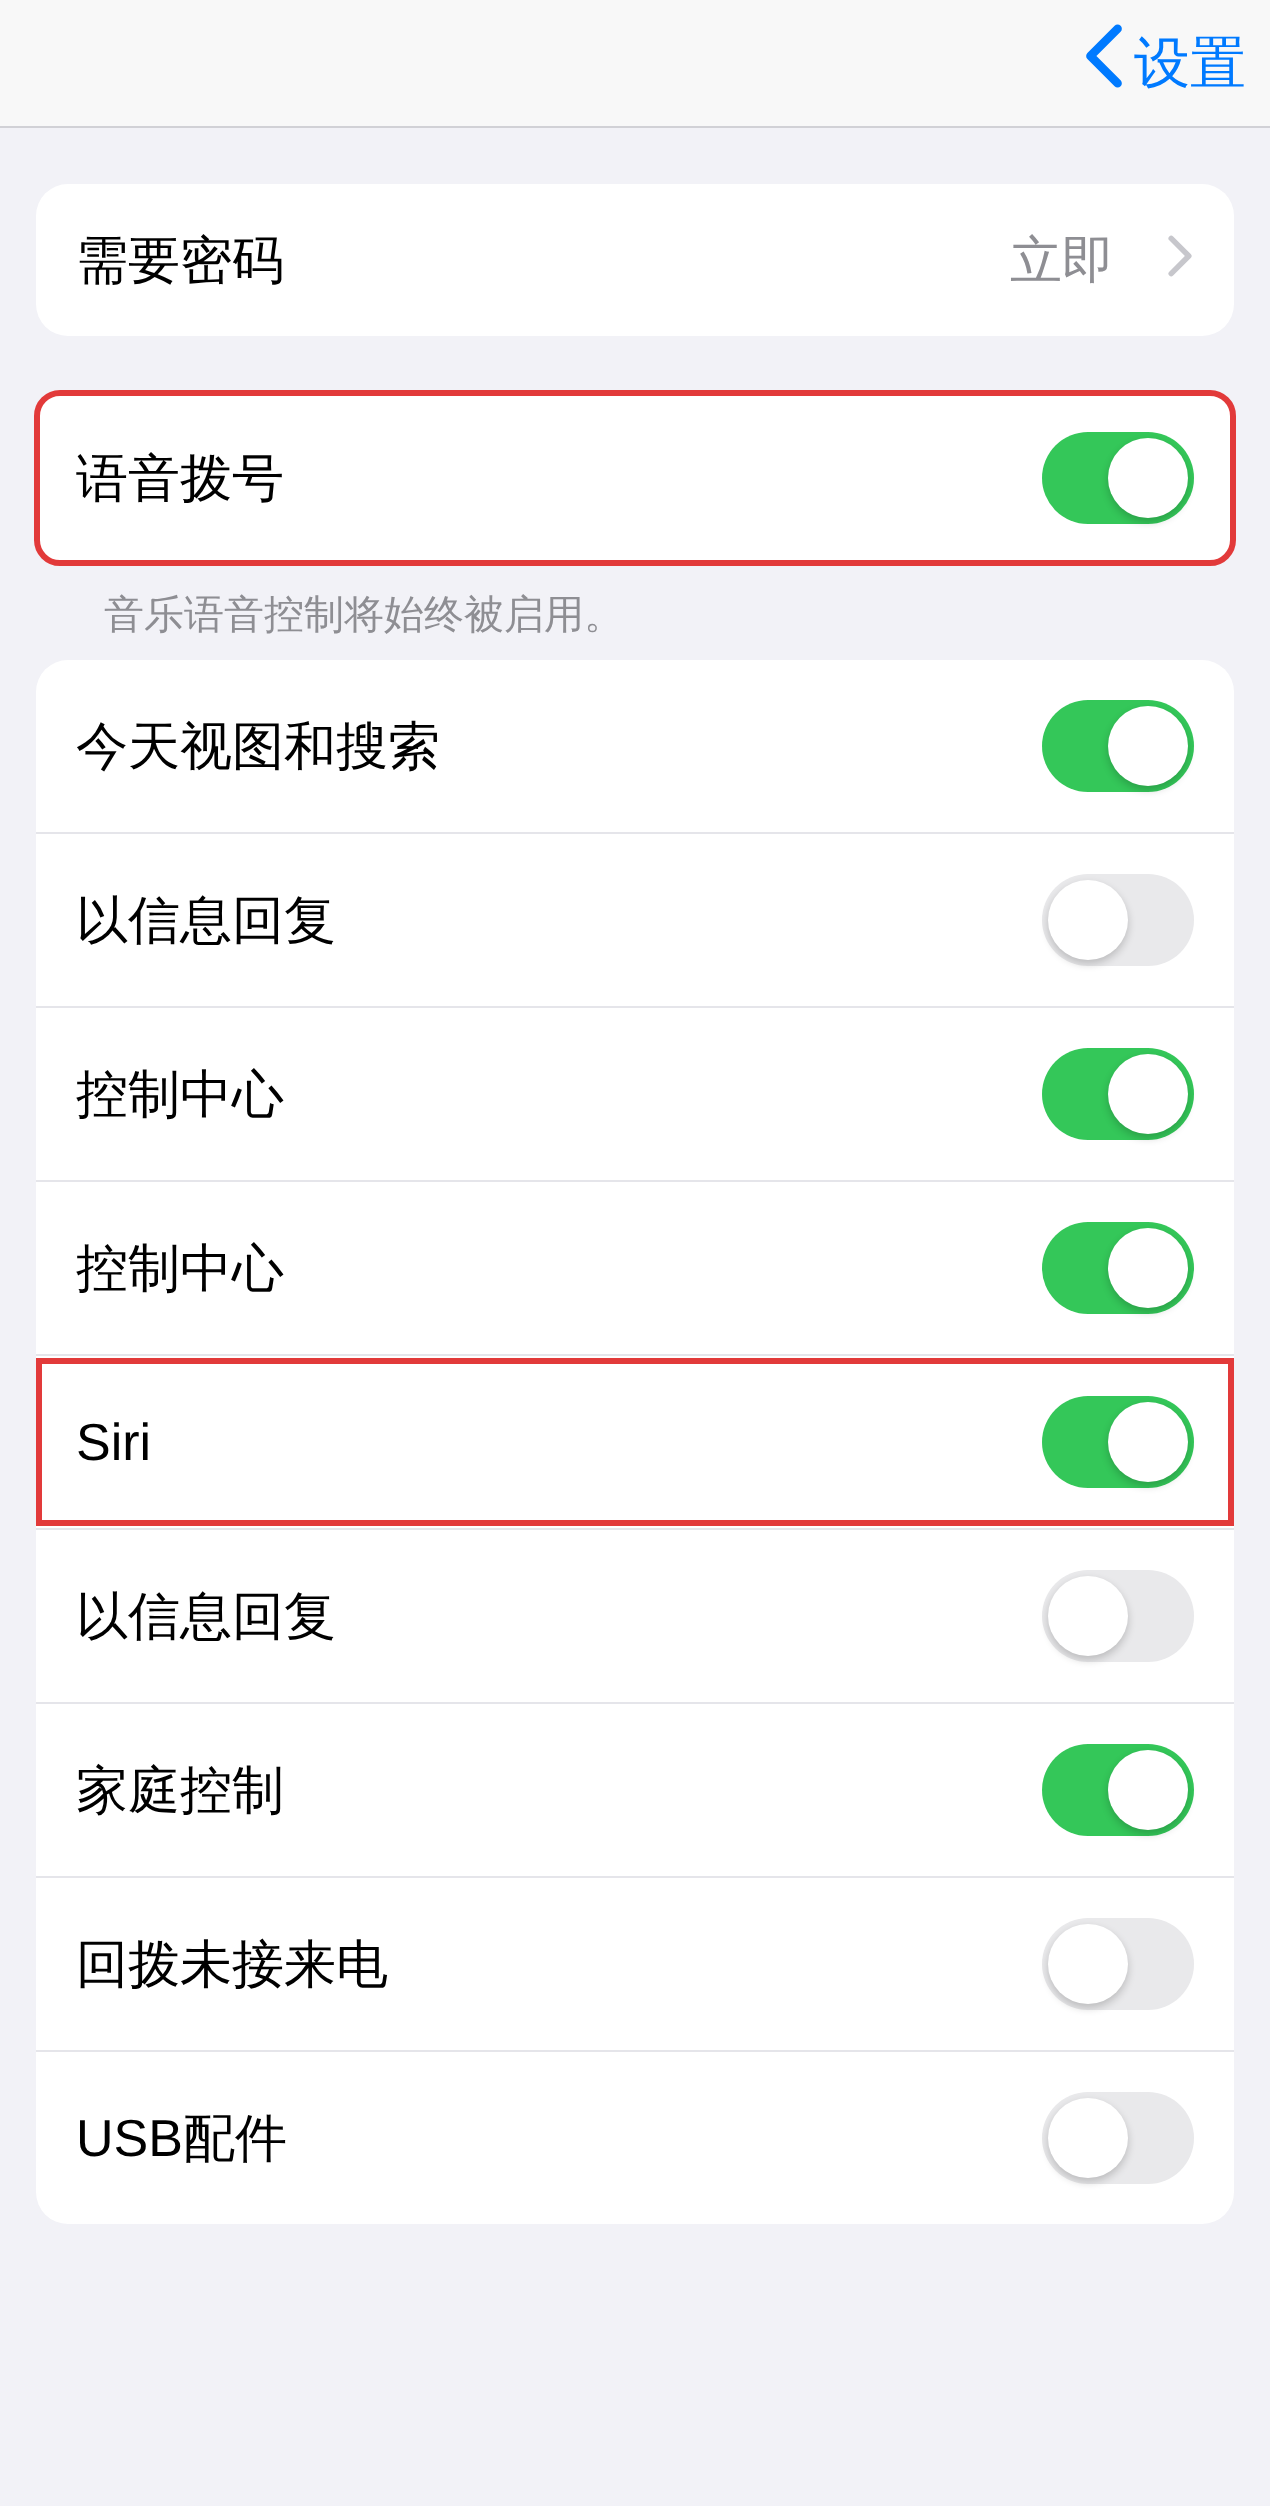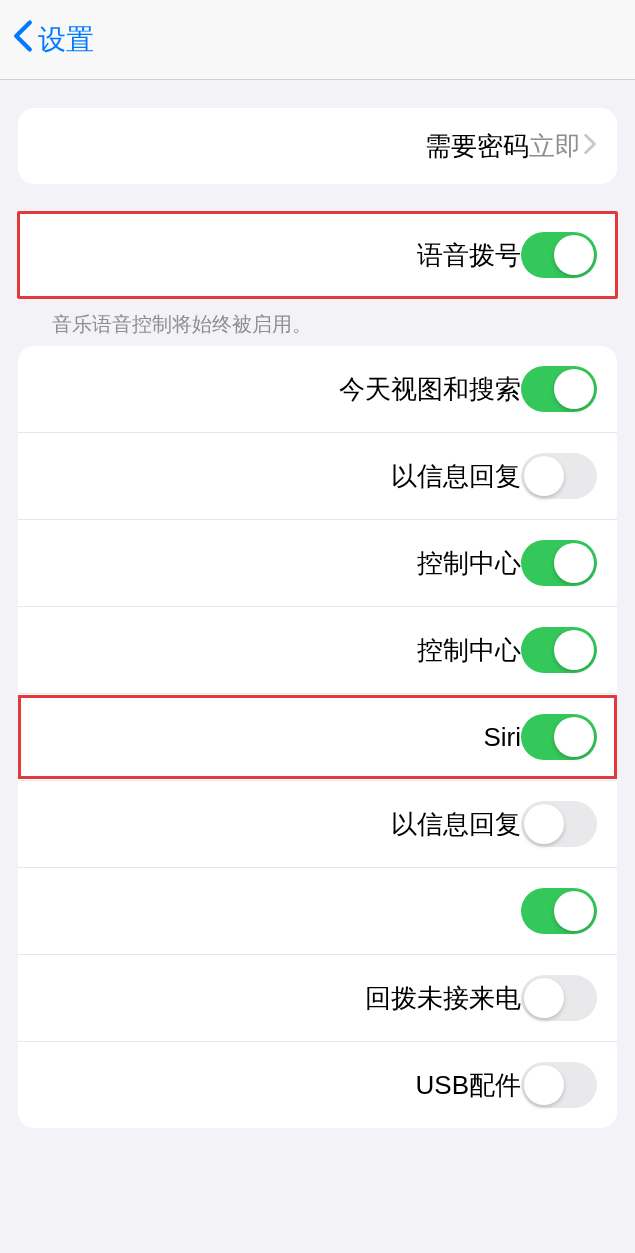--- a/index.html
+++ b/index.html
@@ -4,66 +4,67 @@
 <style>
   * { box-sizing: border-box; margin: 0; padding: 0; }
   body {
     width: 635px;
     height: 1253px;
     background: #f2f2f7;
     font-family: -apple-system, "Helvetica Neue", Arial, sans-serif;
     overflow: hidden;
   }
   .navbar {
-    height: 80px;
+    height: 64px;
     background: #f8f8f8;
     border-bottom: 1px solid #d1d1d6;
     display: flex;
     align-items: center;
     position: relative;
     padding: 0 12px;
+    justify-content: flex-end;
   }
   .back-btn {
     display: flex;
     align-items: center;
     color: #007aff;
     font-size: 28px;
     cursor: pointer;
   }
   .back-btn svg { width: 22px; height: 34px; margin-right: 4px; }
   .nav-title {
     position: absolute;
     left: 50%;
     transform: translateX(-50%);
     font-size: 28px;
     font-weight: 600;
     color: #000;
   }
   .content { padding: 0 0 20px 0; }
   .group { margin: 28px 18px 0 18px; background: #fff; border-radius: 16px; overflow: hidden; }
-  .group.highlight { outline: 3px solid #e23a3a; outline-offset: -2px; border-radius: 1px; margin-top: 28px; }
+  .group.highlight { outline: 3px solid #e23a3a; outline-offset: -2px; border-radius: 12px; margin-top: 28px; }
   .row {
     display: flex;
     align-items: center;
-    justify-content: flex-end;
+    justify-content: space-between;
     padding: 20px 20px;
     min-height: 76px;
     border-bottom: 1px solid #e5e5ea;
     position: relative;
   }
   .row:last-child { border-bottom: none; }
   .row.highlight-row::before {
     content: "";
     position: absolute;
     inset: 1px 0 1px 0;
     border: 3px solid #e23a3a;
     pointer-events: none;
   }
   .row-label { font-size: 26px; color: #000; }
-  .row-right { display: flex; align-items: center; gap: 2px; }
+  .row-right { display: flex; align-items: center; gap: 26px; }
   .row-value { font-size: 26px; color: #8e8e93; }
   .chevron svg { width: 14px; height: 22px; }
   .footer-text {
     font-size: 20px;
     color: #8e8e93;
     padding: 12px 34px 0 52px;
     line-height: 1.4;
   }
   .header-text {
     font-size: 20px;
@@ -164,20 +165,21 @@
           <div class="knob"></div>
         </div>
       </div>
       <div class="row">
         <span class="row-label">以信息回复</span>
         <div class="switch off">
           <div class="knob"></div>
         </div>
       </div>
       <div class="row">
+        <span class="row-label">家庭控制</span>
         <div class="switch on">
           <div class="knob"></div>
         </div>
       </div>
       <div class="row">
         <span class="row-label">回拨未接来电</span>
         <div class="switch off">
           <div class="knob"></div>
         </div>
       </div>

